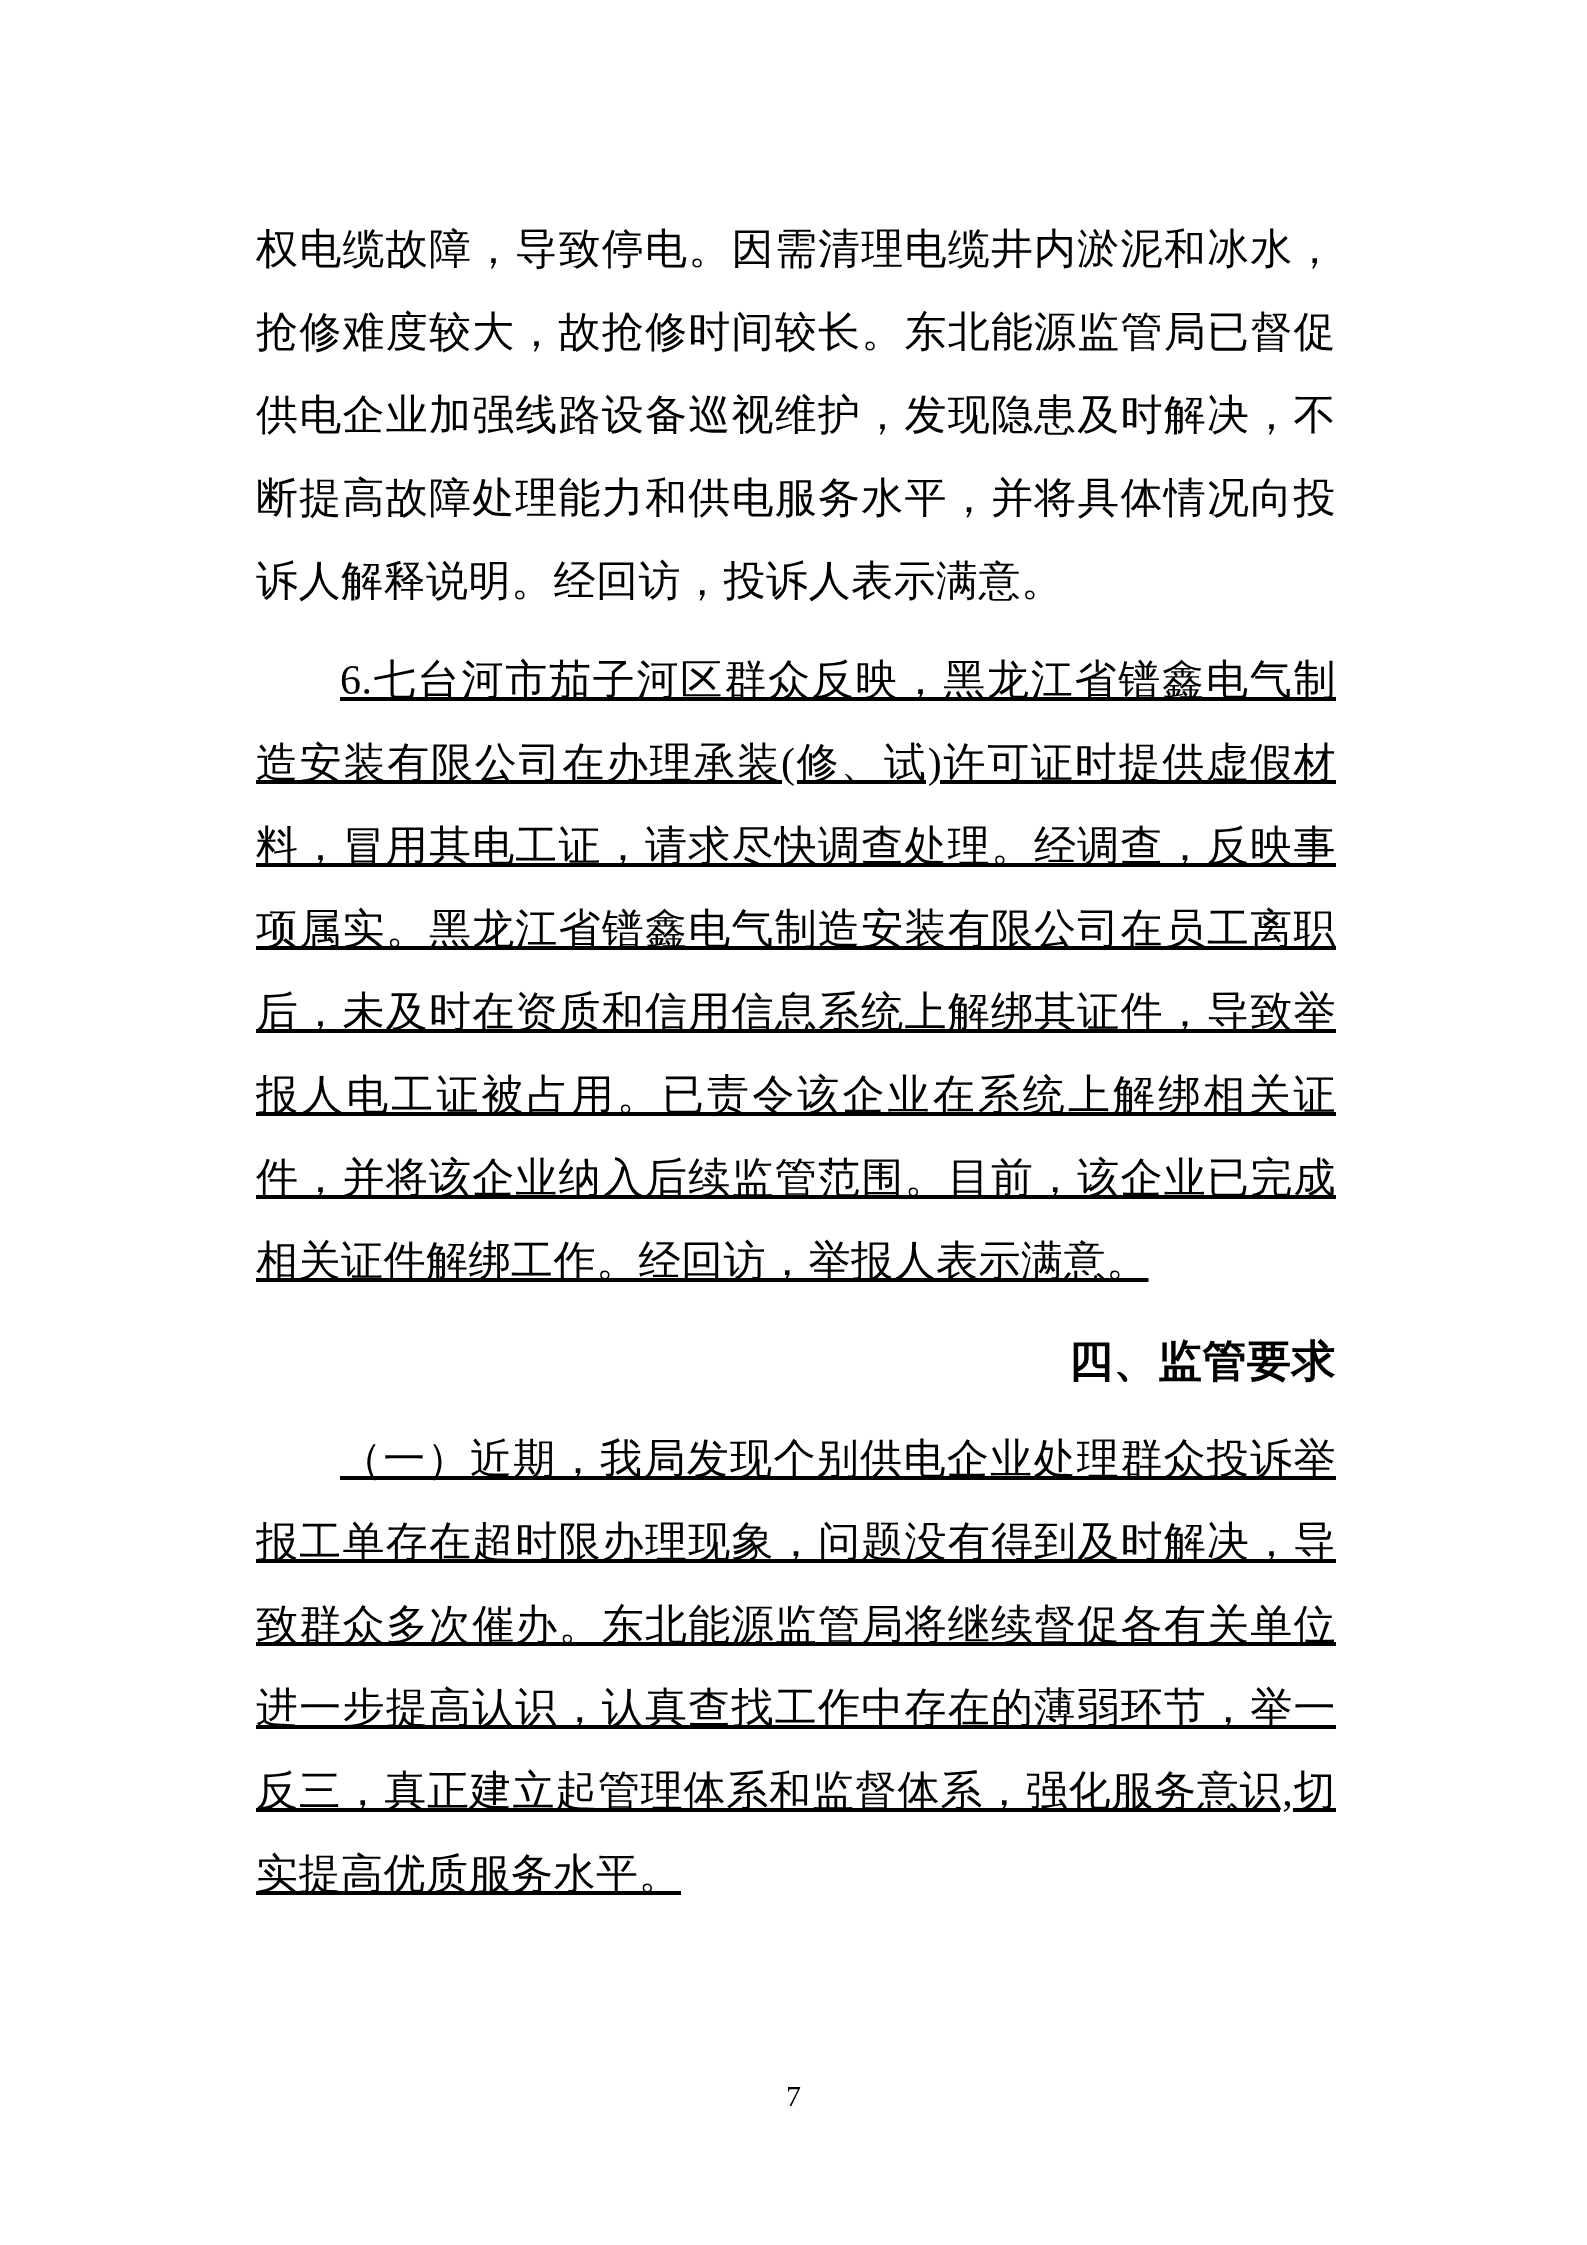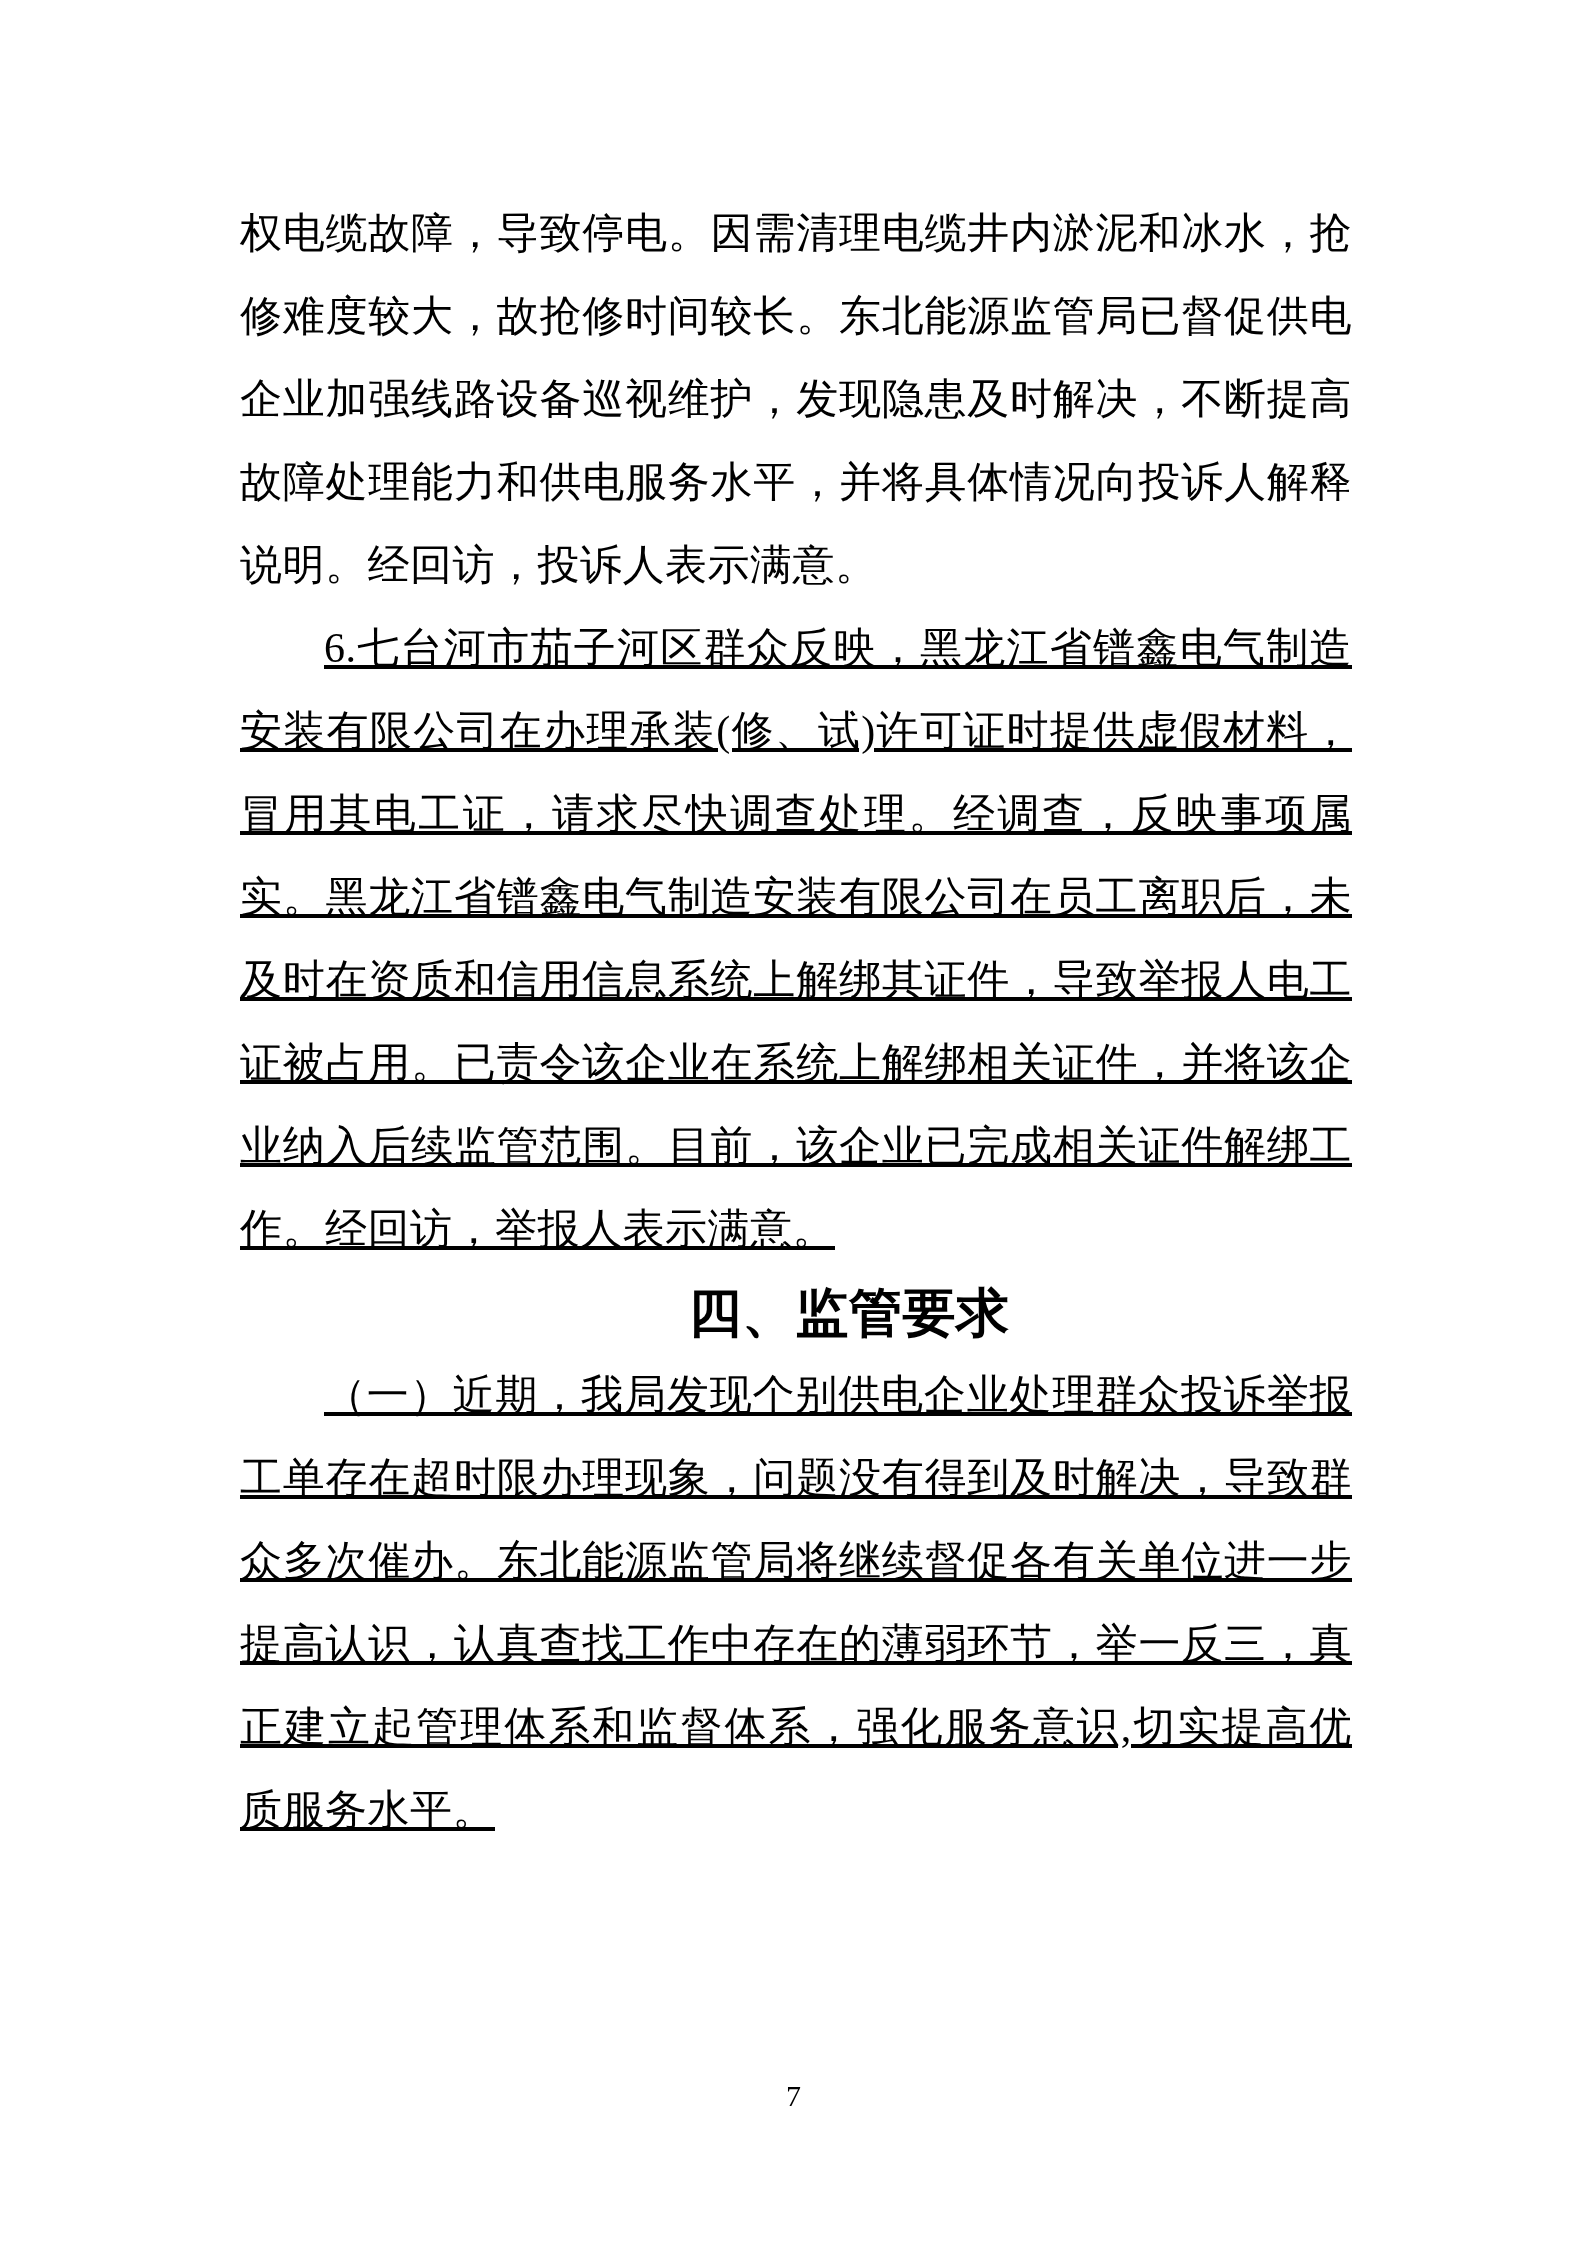--- a/index.html
+++ b/index.html
@@ -22,36 +22,36 @@
     left: 240px;
     top: 192px;
     width: 1112px;
     font-size: 42px;
     line-height: 83px;
     text-align: justify;
     text-justify: inter-character;
     letter-spacing: 0.5px;
   }
   .content p {
-    margin: 0;
+    margin: 16px;
     padding: 0;
   }
   .para-indent {
     text-indent: 2em;
     text-decoration: underline;
   }
   .section-heading {
     margin: 0;
     padding: 0;
     text-indent: 2em;
     font-family: "Liberation Sans", "DejaVu Sans", sans-serif;
     font-weight: 700;
-    font-size: 53px;
+    font-size: 44px;
     line-height: 83px;
-    text-align: center;
+    text-align: right;
   }
   .page-footer {
     position: absolute;
     left: 0;
     right: 0;
     top: 2078px;
     text-align: center;
     font-size: 30px;
     line-height: 36px;
     color: #000000;

